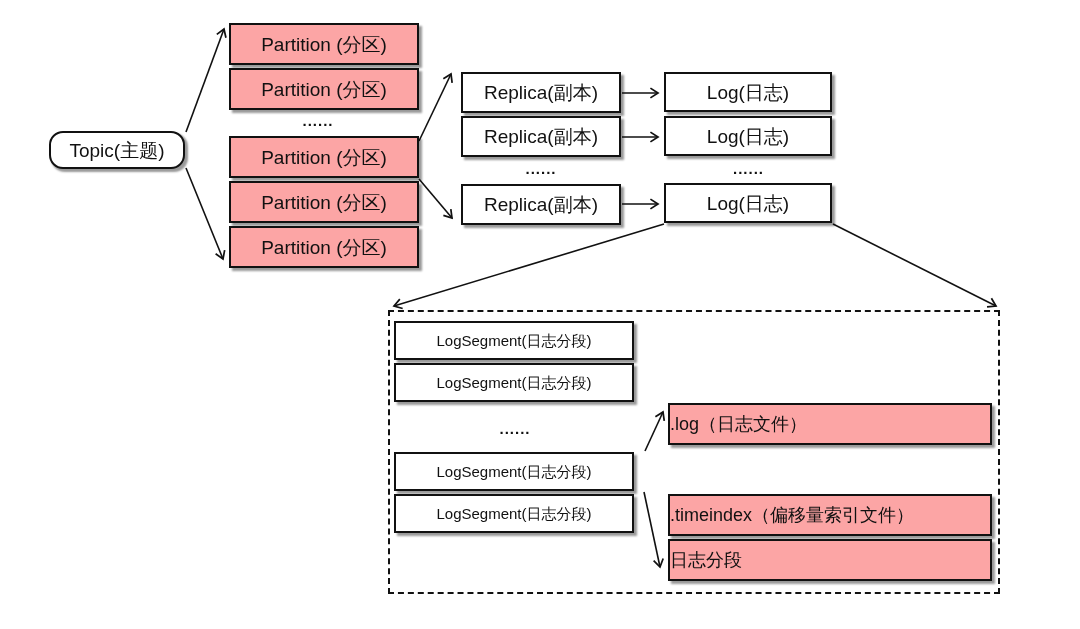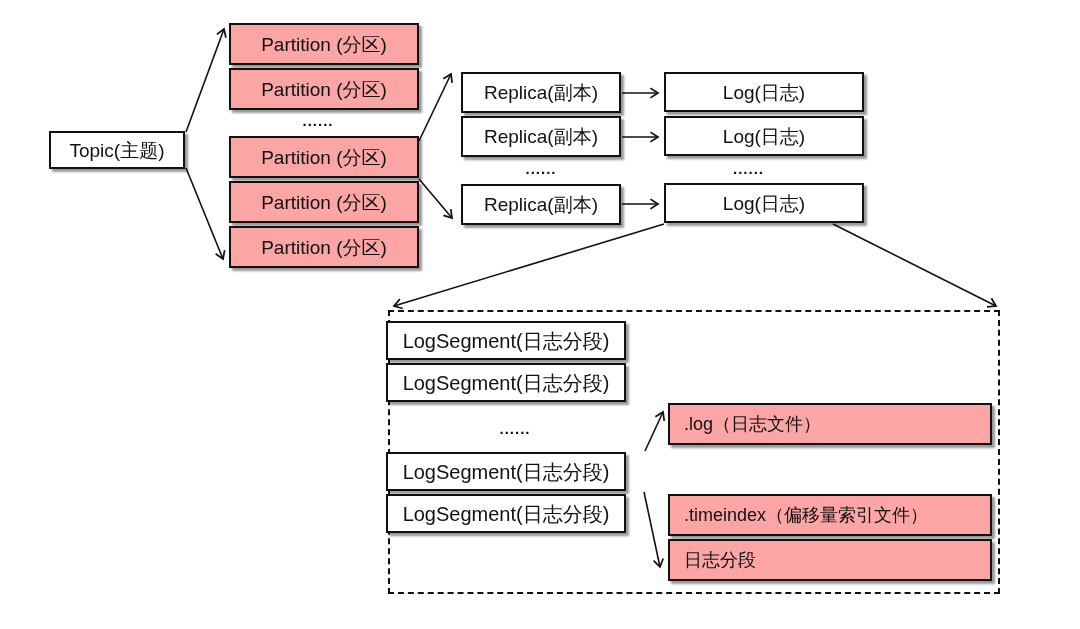--- a/index.html
+++ b/index.html
@@ -21,52 +21,51 @@
     font-size:19px;
     line-height:1;
     white-space:nowrap;
     box-shadow:2.5px 2.5px 2px rgba(0,0,0,0.40);
     background:#ffffff;
   }
   .grey { background:#fca5a5; }
   .white { background:#ffffff; }
 
   
-  .topic { left:49px; top:131px; width:136px; height:38px; }
+  .topic { left:49px; top:131px; width:136px; height:38px;border-radius:14px; }
 
   
   .part { left:229px; width:190px; height:42px; }
   .p1 { top:23px; } .p2 { top:68px; } .p3 { top:136px; } .p4 { top:181px; } .p5 { top:226px; }
 
   
   .repl { left:461px; width:160px; height:41px; }
   .r1 { top:72px; } .r2 { top:116px; } .r3 { top:184px; }
 
   
-  .logb { left:664px; width:200px; height:40px; }
+  .logb { left:664px; width:168px; height:40px; }
   .l1 { top:72px; } .l2 { top:116px; } .l3 { top:183px; }
 
   
   .dashed {
     position:absolute;
     left:388px; top:310px; width:612px; height:284px;
     border:2px dashed #111111;
     box-sizing:border-box;
     background:transparent;
   }
 
   
-  .seg { left:386px; width:240px; height:39px; font-size:20px; }
+  .seg { left:394px; width:240px; height:39px; font-size:15px; }
   .s1 { top:321px; } .s2 { top:363px; } .s3 { top:452px; } .s4 { top:494px; }
 
   
   .file {
     left:668px; width:324px; height:42px;
     justify-content:flex-start;
-    padding-left:14px;
     font-size:18px;
   }
   .f1 { top:403px; } .f2 { top:449px; } .f3 { top:494px; } .f4 { top:539px; }
 
   
   .dots {
     position:absolute;
     font-size:15px;
     font-weight:bold;
     letter-spacing:1px;

